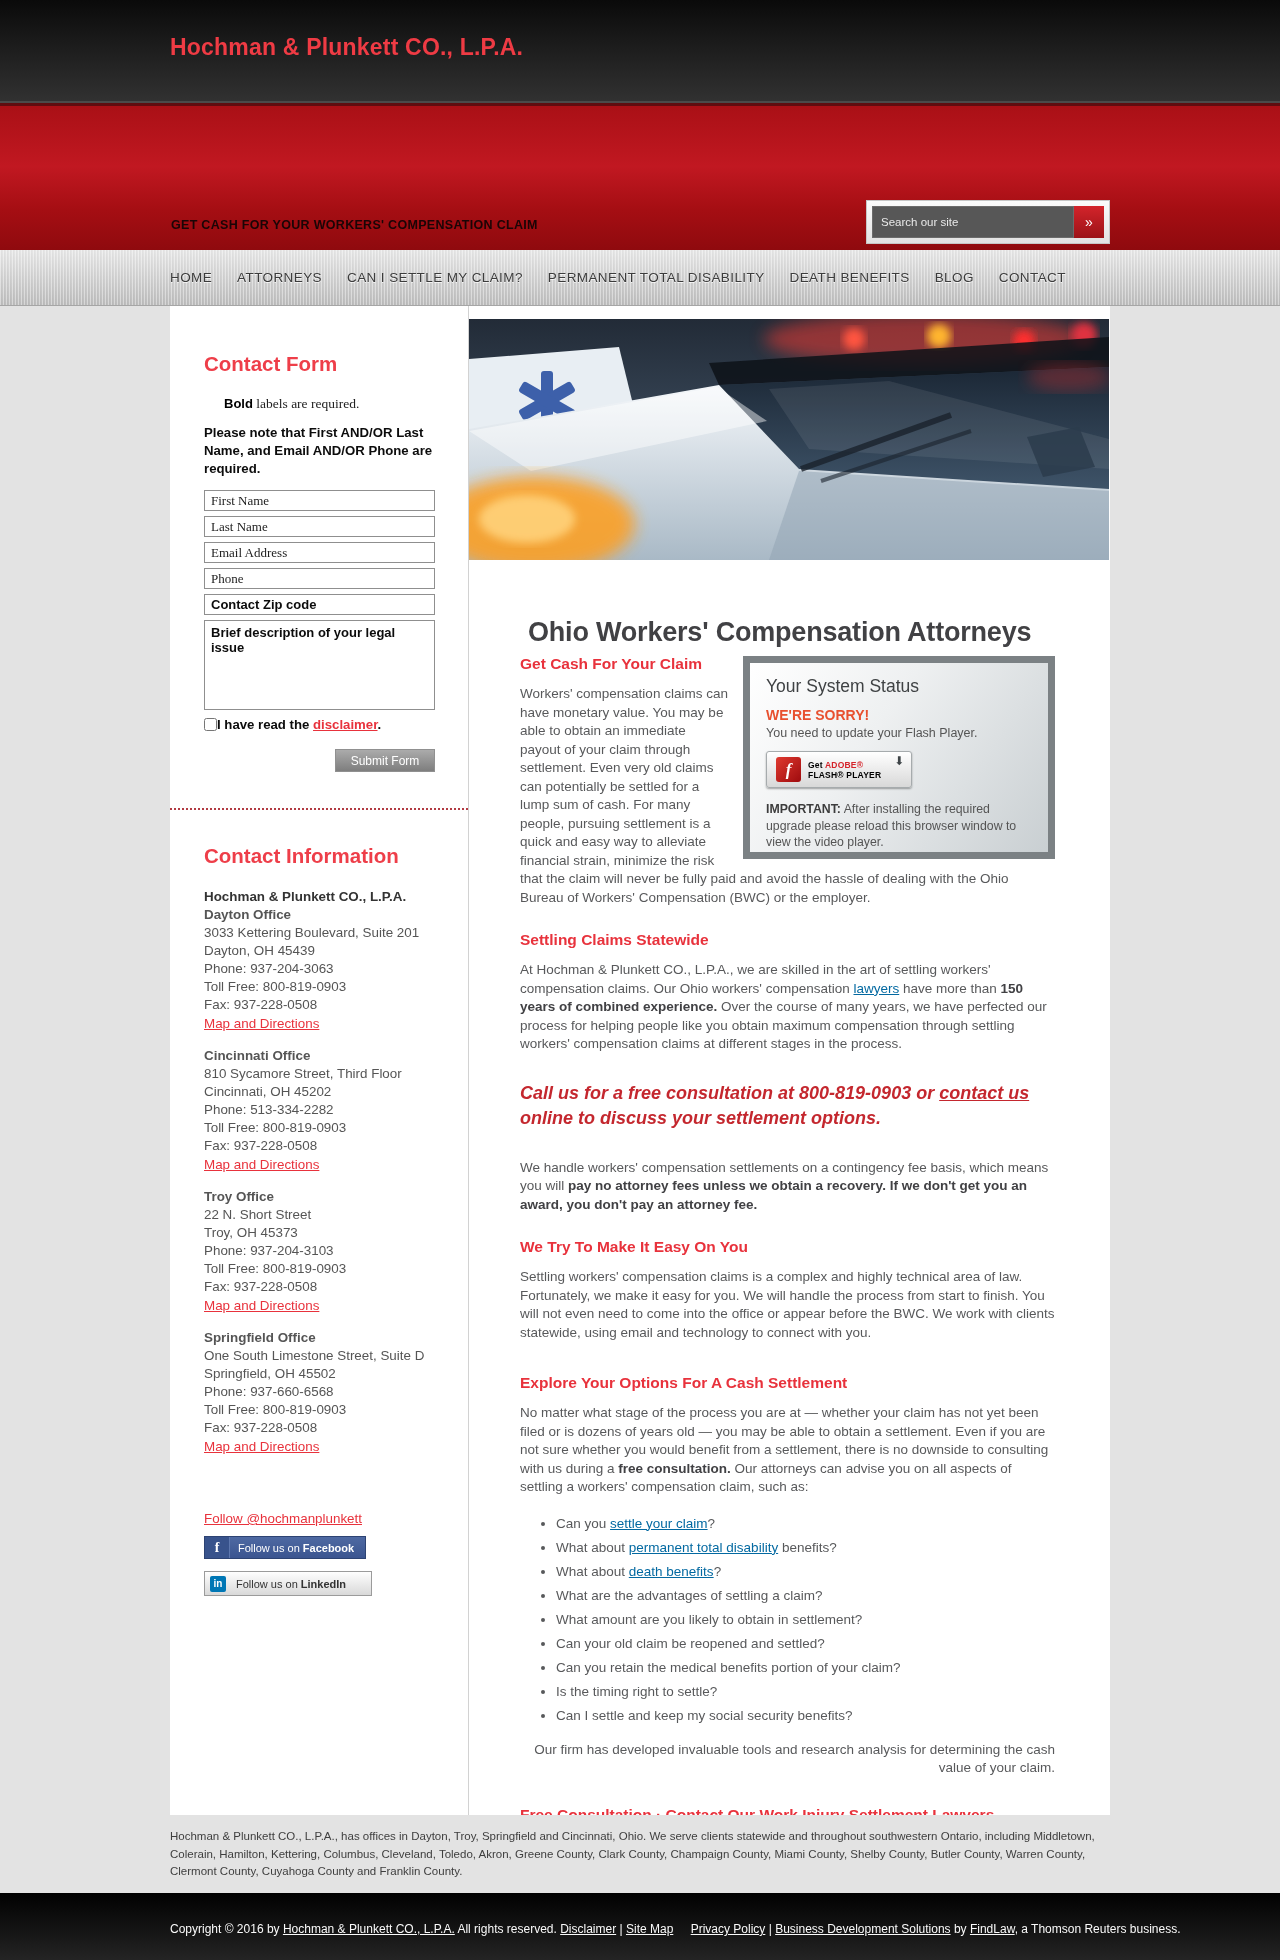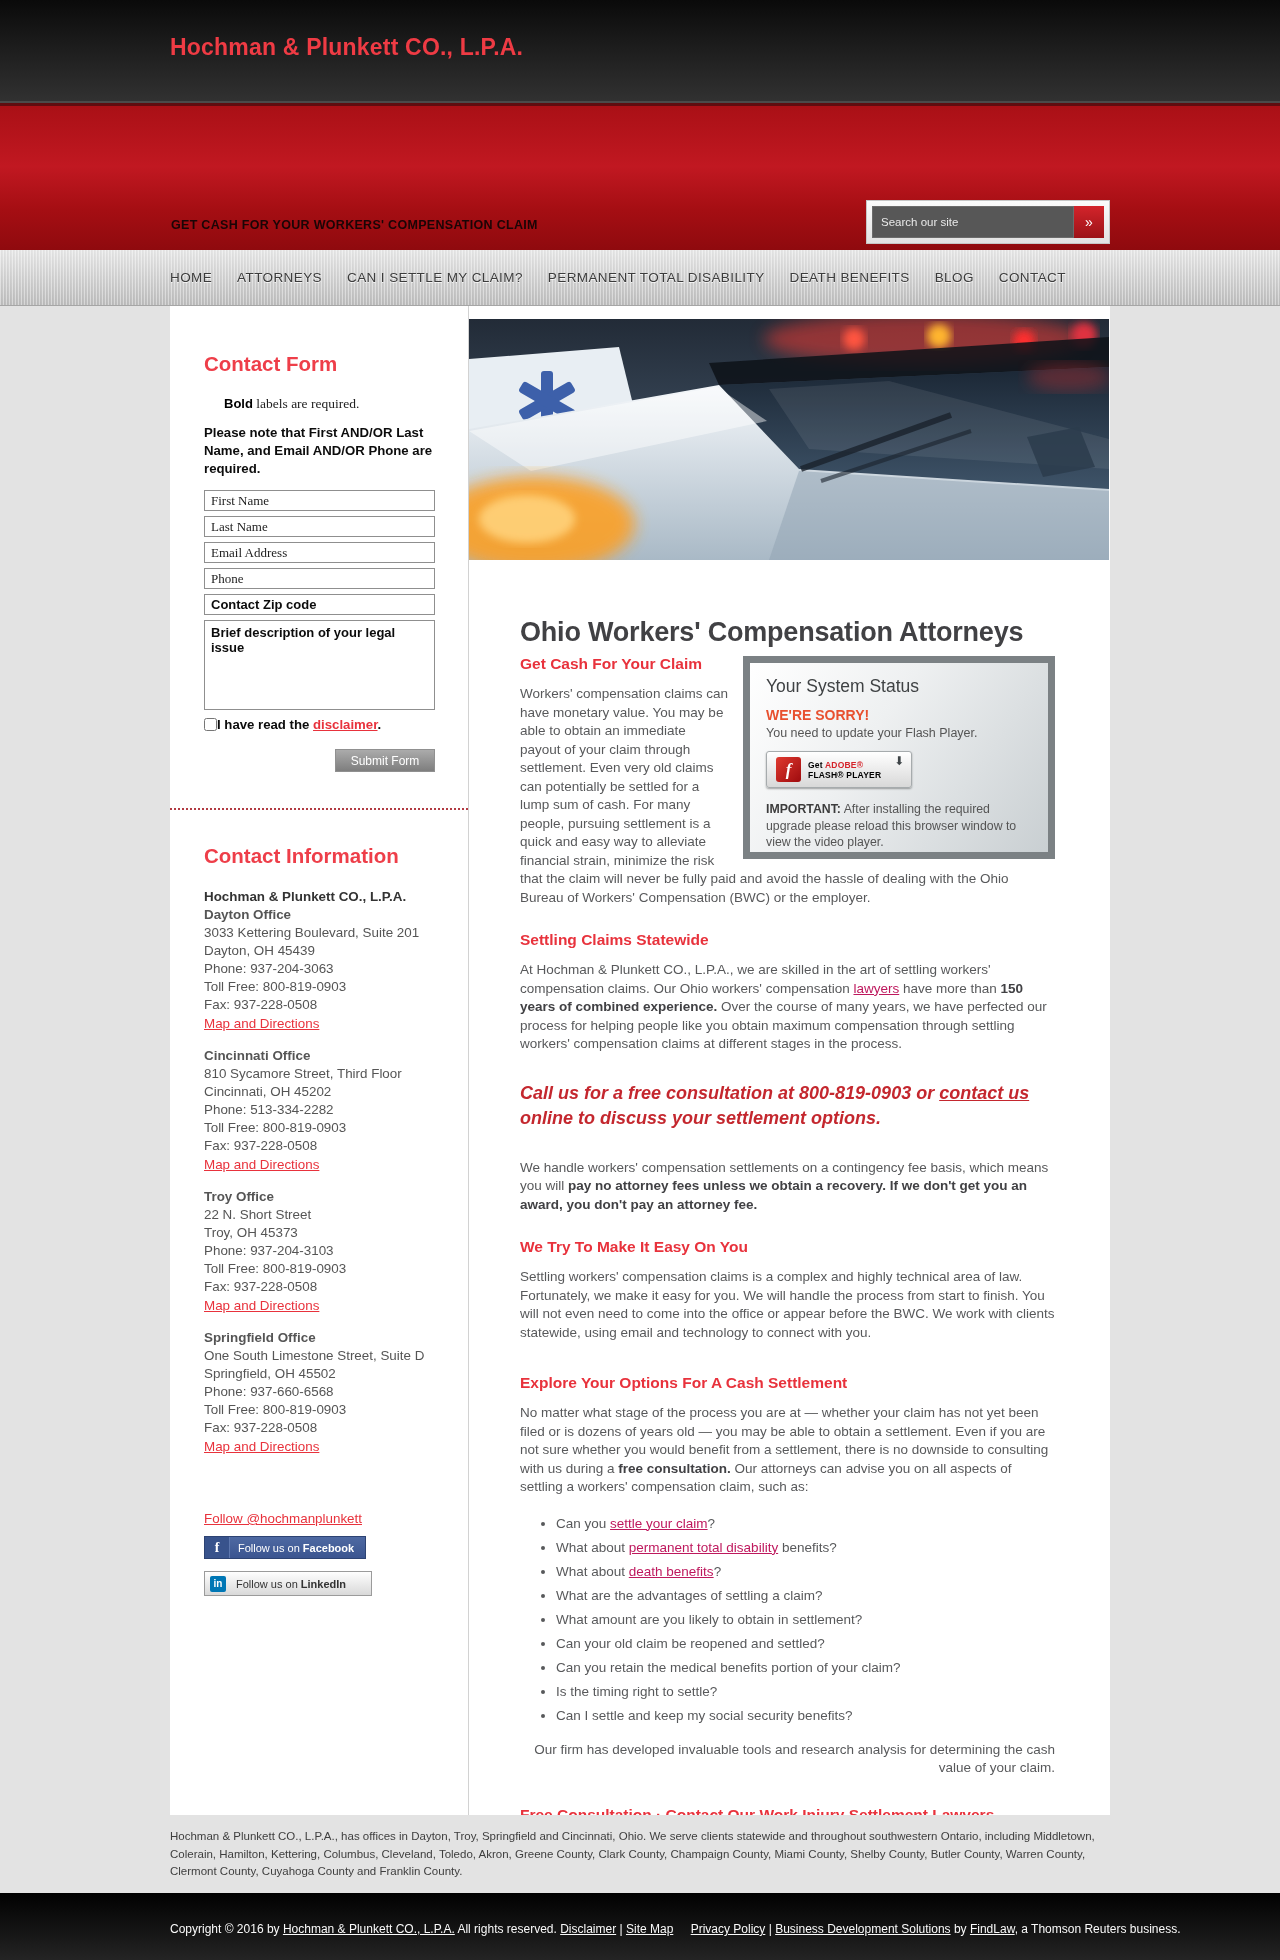--- a/index.html
+++ b/index.html
@@ -71,26 +71,26 @@
   .li-btn{margin-top:12px;width:166px;height:23px;display:flex;align-items:center;
           background:linear-gradient(#fefefe,#d9d9d9);border:1px solid #9b9b9b;color:#333;font-size:11px;}
   .li-ico{width:26px;display:flex;justify-content:center;}
   .li-badge{width:16px;height:16px;background:#0077b5;border-radius:2px;color:#fff;font-size:10px;font-weight:bold;
           display:flex;align-items:center;justify-content:center;}
   .li-txt{padding-left:5px;white-space:nowrap;}
 
   
   .hero{display:block;width:640px;height:241px;margin-top:13px;}
   .main-body{padding:0 54px 0 51px;}
-  h1{margin:57px 0 0;font-size:27px;color:#414144;letter-spacing:-.2px;font-weight:bold;}
+  h1{margin:57px 8px 0;font-size:27px;color:#414144;letter-spacing:-.2px;font-weight:bold;}
   .sub{margin:24px 0 0;font-size:15.5px;font-weight:bold;color:#e8323c;}
   .sub-first{margin-top:7px;}
   p.body{margin:12px 0 0;font-size:13.5px;line-height:18.5px;color:#58595b;}
   p.body b{color:#414144;}
-  a.rlink{color:#be185d;}
+  a.rlink{color:#0369a1;}
   .status{float:right;width:312px;height:203px;box-sizing:border-box;border:7px solid #7b8184;
           background:linear-gradient(125deg,#ffffff 0%,#eef0f1 40%,#c9cfd2 100%);margin:8px 0 10px 14px;padding:13px 16px;}
   .status-title{font-size:17.5px;color:#3f4244;margin:0;font-weight:normal;}
   .status-sorry{margin:10px 0 0;font-size:14px;font-weight:bold;color:#e8502f;}
   .status-msg{margin:3px 0 0;font-size:12.5px;color:#555;}
   .flash-badge{position:relative;display:inline-flex;align-items:center;gap:7px;margin-top:11px;
           background:linear-gradient(#ffffff,#d8d8d8);border:1px solid #a6abad;border-radius:3px;
           padding:5px 30px 5px 9px;box-shadow:0 1px 2px rgba(0,0,0,.35);}
   .flash-f{width:25px;height:25px;background:linear-gradient(135deg,#e03a30,#9e0b0e);border-radius:3px;color:#fff;
           font-family:"Liberation Serif",serif;font-style:italic;font-weight:bold;font-size:17px;

